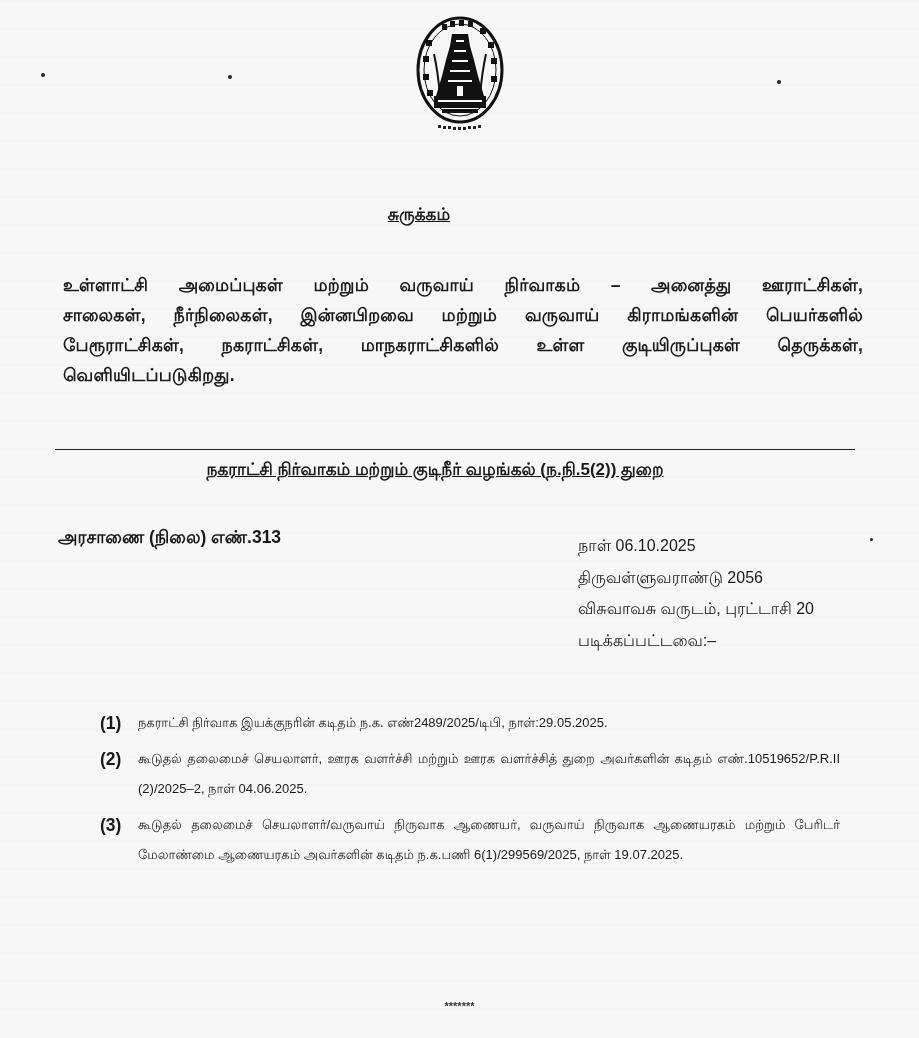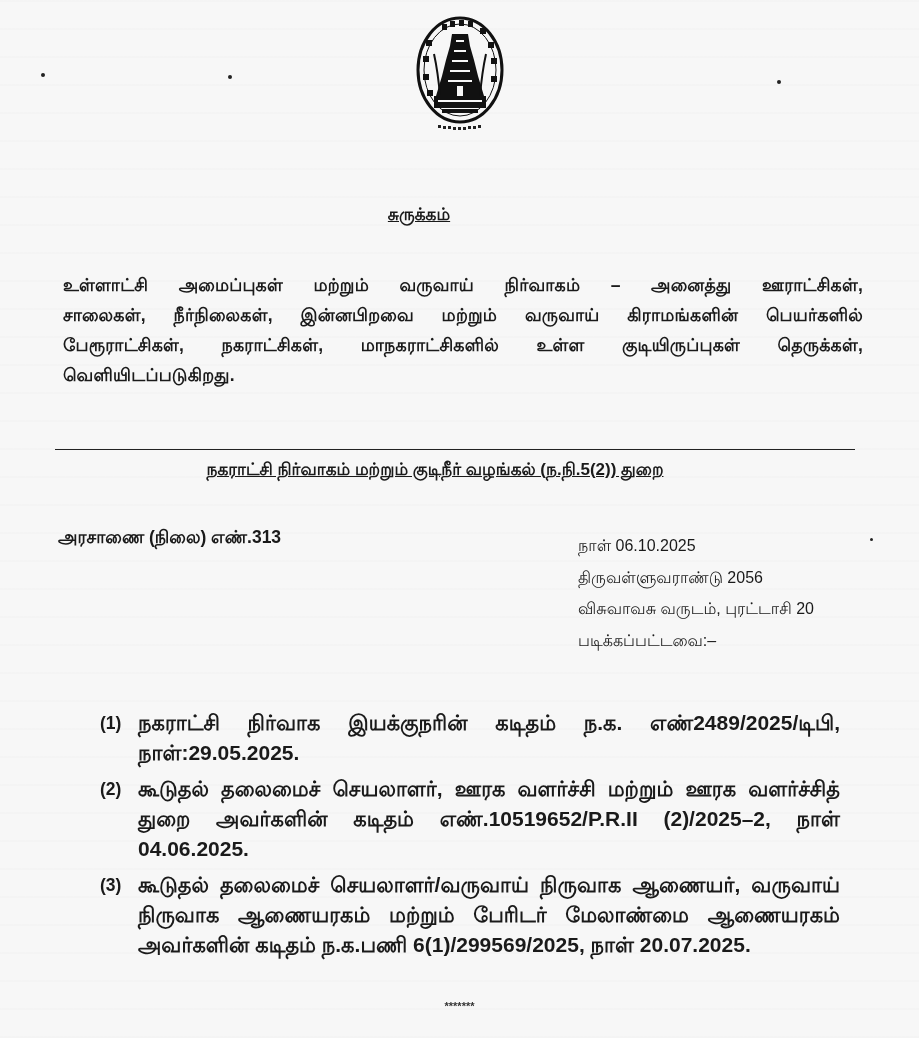--- a/index.html
+++ b/index.html
@@ -108,24 +108,24 @@
   }
   .ref-num {
     width: 38px;
     flex: 0 0 38px;
     font-size: 17.5px;
     line-height: 30px;
     font-weight: bold;
   }
   .ref-text {
     flex: 1;
-    font-size: 21px;
+    font-size: 13px;
     line-height: 30px;
     text-align: justify;
-    font-weight: bold;
+    font-weight: normal;
   }
   .stars {
     position: absolute;
     left: 0;
     width: 919px;
     top: 1000px;
     text-align: center;
     font-size: 11px;
     letter-spacing: 0px;
     font-weight: bold;
@@ -219,18 +219,18 @@
     <div class="ref">
       <div class="ref-num">(1)</div>
       <div class="ref-text">நகராட்சி நிர்வாக இயக்குநரின் கடிதம் ந.க. எண்2489/2025/டிபி, நாள்:29.05.2025.</div>
     </div>
     <div class="ref">
       <div class="ref-num">(2)</div>
       <div class="ref-text">கூடுதல் தலைமைச் செயலாளர், ஊரக வளர்ச்சி மற்றும் ஊரக வளர்ச்சித் துறை அவர்களின் கடிதம் எண்.10519652/P.R.II (2)/2025–2, நாள் 04.06.2025.</div>
     </div>
     <div class="ref">
       <div class="ref-num">(3)</div>
-      <div class="ref-text">கூடுதல் தலைமைச் செயலாளர்/வருவாய் நிருவாக ஆணையர், வருவாய் நிருவாக ஆணையரகம் மற்றும் பேரிடர் மேலாண்மை ஆணையரகம் அவர்களின் கடிதம் ந.க.பணி 6(1)/299569/2025, நாள் 20.07.2025.</div>
+      <div class="ref-text">கூடுதல் தலைமைச் செயலாளர்/வருவாய் நிருவாக ஆணையர், வருவாய் நிருவாக ஆணையரகம் மற்றும் பேரிடர் மேலாண்மை ஆணையரகம் அவர்களின் கடிதம் ந.க.பணி 6(1)/299569/2025, நாள் 19.07.2025.</div>
     </div>
   </div>
 
   <div class="stars">*******</div>
 </div>
 
 </body></html>

